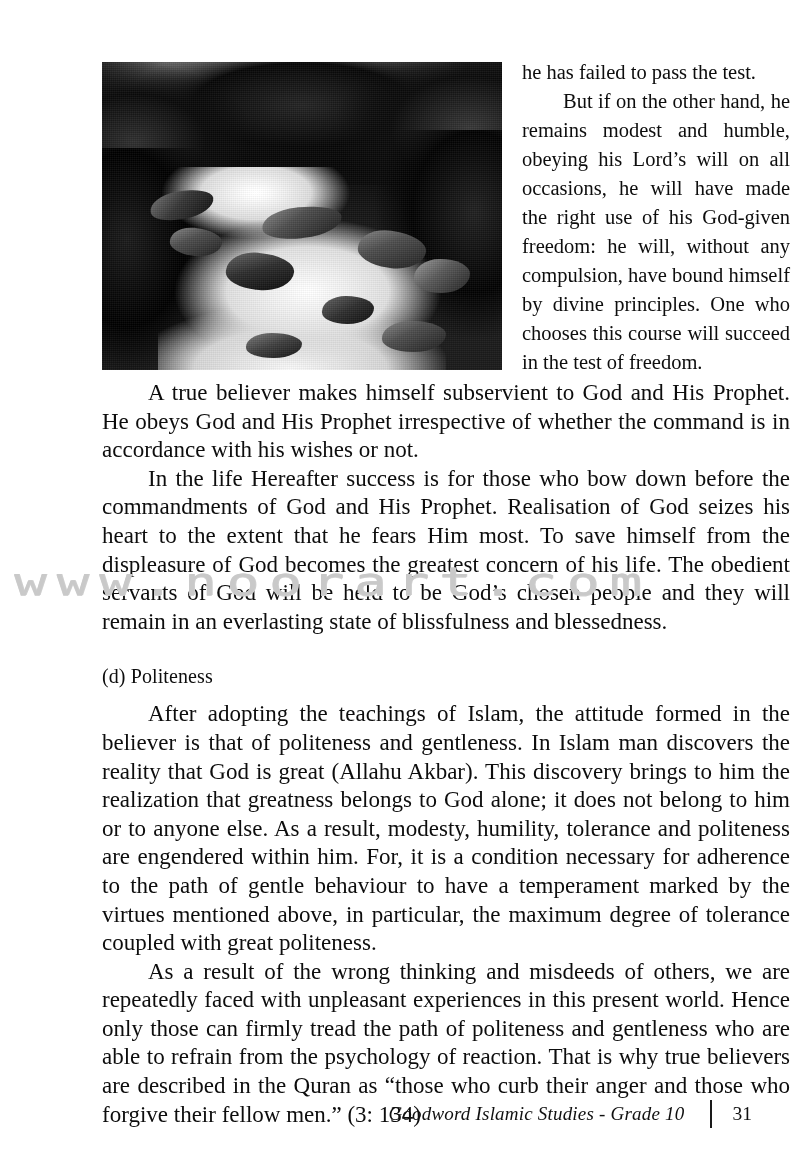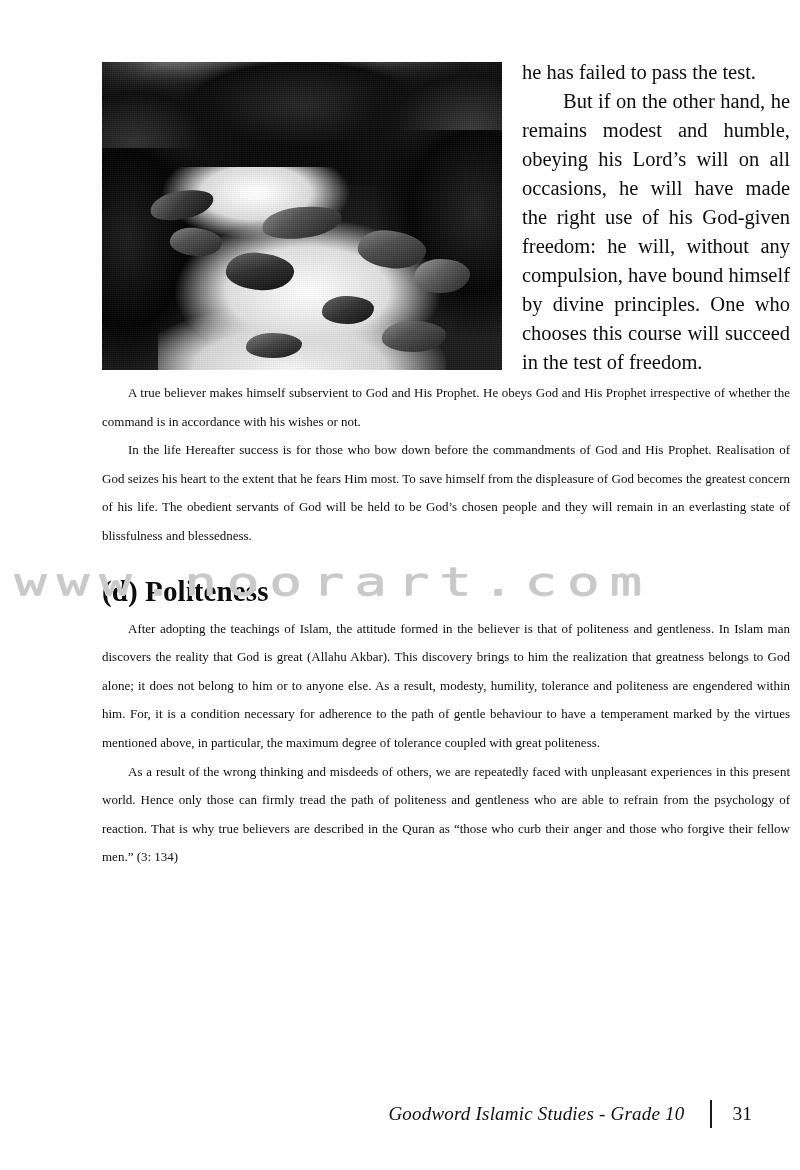--- a/index.html
+++ b/index.html
@@ -114,40 +114,40 @@
     opacity: 0.30;
     background-image:
       repeating-linear-gradient(0deg, rgba(255,255,255,0.10) 0px, rgba(255,255,255,0.10) 1px, rgba(0,0,0,0.10) 1px, rgba(0,0,0,0.10) 2px),
       repeating-linear-gradient(90deg, rgba(255,255,255,0.08) 0px, rgba(255,255,255,0.08) 1px, rgba(0,0,0,0.08) 1px, rgba(0,0,0,0.08) 2px);
   }
 
   
   .wrap-col p,
   .body-col p {
     margin: 0;
-    font-size: 13px;
+    font-size: 23px;
     line-height: 28.6px;
     text-align: justify;
     text-justify: inter-word;
     hyphens: none;
   }
   .wrap-col p { font-size: 20.5px; line-height: 29px; }
   .indent { text-indent: 2.0em; }
 
   .body-col {
     clear: both;
     padding-top: 2px;
   }
   .body-col p { margin-bottom: 0; }
 
   .heading {
     clear: both;
     margin: 26px 0 10px 0;
-    font-size: 29px;
-    font-weight: bold;
+    font-size: 20px;
+    font-weight: normal;
     line-height: 28px;
     letter-spacing: 0.1px;
   }
 
   .italic { }
 
   .gap-after-block { margin-bottom: 0; }
 
   
   .watermark {

